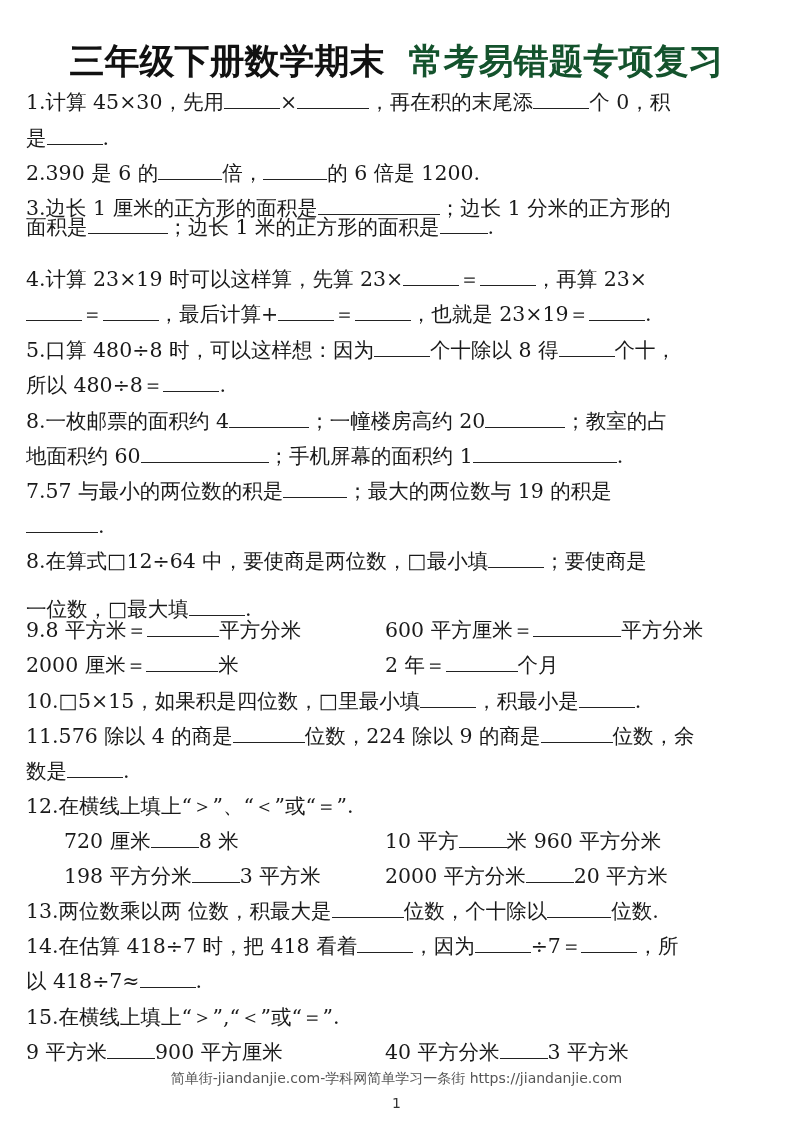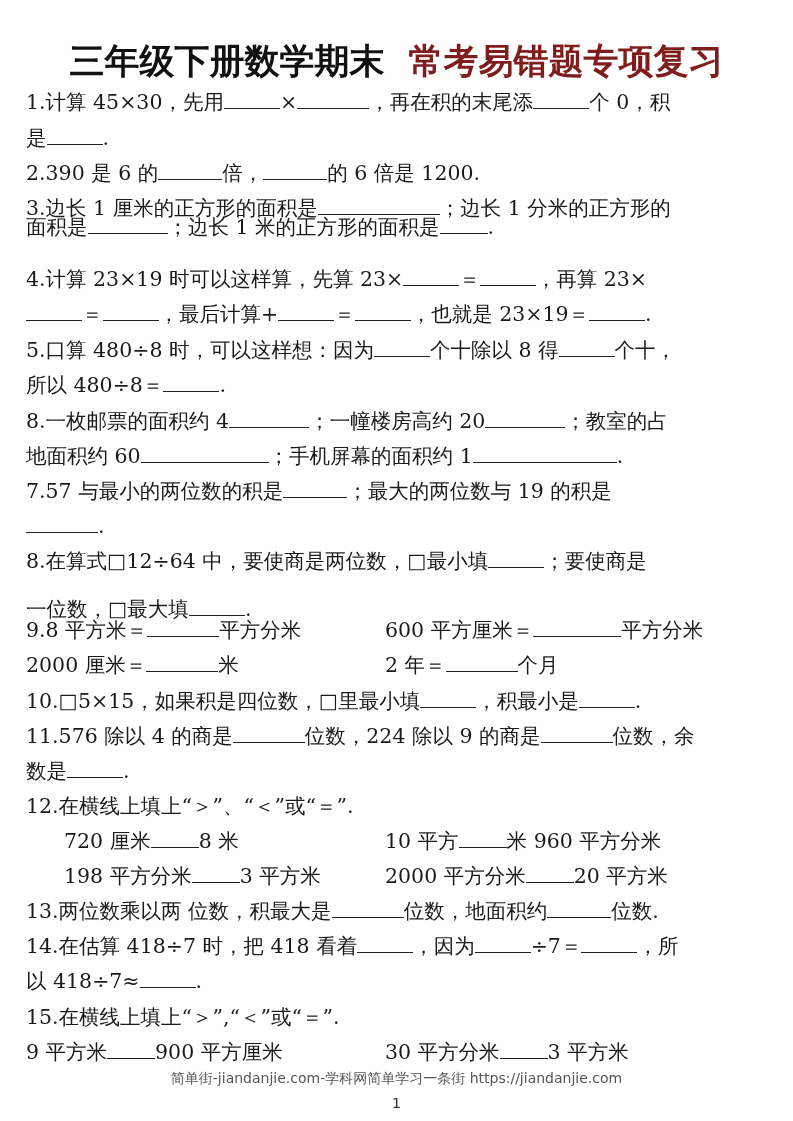--- a/index.html
+++ b/index.html
@@ -2,21 +2,21 @@
 <html><head>
 <meta charset="utf-8">
 <style>
   html, body { margin: 0; padding: 0; background: #ffffff; }
   body { width: 793px; height: 1121px; position: relative; overflow: hidden;
          font-family: "DejaVu Serif", "Liberation Serif", serif; color: #1a1a1a; }
   .title { position: absolute; top: 38px; left: 0; width: 793px; text-align: center;
            font-family: "DejaVu Sans", "Liberation Sans", sans-serif; font-weight: bold;
            font-size: 35px; letter-spacing: 0px; line-height: 46px; white-space: nowrap; }
   .title .black { color: #111111; }
-  .title .red { color: #7f1d1d; margin-left: 24px; }
+  .title .red { color: #14532d; margin-left: 24px; }
   .line { position: absolute; left: 26px; font-size: 20.5px; line-height: 30px; white-space: nowrap;
           transform-origin: left center; }
   .blank { display: inline-block; border-bottom: 1.5px solid #222; height: 20px; vertical-align: baseline; }
   .footer { position: absolute; top: 1070px; left: 0; width: 793px; text-align: center;
             font-family: "DejaVu Sans", "Liberation Sans", sans-serif; font-size: 14px; color: #555; }
   .pageno { position: absolute; top: 1095px; left: 0; width: 793px; text-align: center;
             font-family: "DejaVu Sans", "Liberation Sans", sans-serif; font-size: 14px; color: #333; }
 </style>
 </head>
 <body>
@@ -112,34 +112,34 @@
   <span>10 平方</span><span class="blank" style="width:48px"></span><span>米 960 平方分米</span>
 </div>
 <div class="line" style="top:861px; left:64px">
   <span>198 平方分米</span><span class="blank" style="width:48px"></span><span>3 平方米</span>
 </div>
 <div class="line" style="top:861px; left:385px">
   <span>2000 平方分米</span><span class="blank" style="width:48px"></span><span>20 平方米</span>
 </div>
 
 <div class="line" style="top:896px">
-  <span>13.两位数乘以两 位数，积最大是</span><span class="blank" style="width:72px"></span><span>位数，地面积约</span><span class="blank" style="width:64px"></span><span>位数.</span>
+  <span>13.两位数乘以两 位数，积最大是</span><span class="blank" style="width:72px"></span><span>位数，个十除以</span><span class="blank" style="width:64px"></span><span>位数.</span>
 </div>
 
 <div class="line" style="top:931px">
   <span>14.在估算 418÷7 时，把 418 看着</span><span class="blank" style="width:56px"></span><span>，因为</span><span class="blank" style="width:56px"></span><span>÷7＝</span><span class="blank" style="width:56px"></span><span>，所</span>
 </div>
 <div class="line" style="top:966px">
   <span>以 418÷7≈</span><span class="blank" style="width:56px"></span><span>.</span>
 </div>
 
 <div class="line" style="top:1002px">
   <span>15.在横线上填上“＞”,“＜”或“＝”.</span>
 </div>
 <div class="line" style="top:1037px">
   <span>9 平方米</span><span class="blank" style="width:48px"></span><span>900 平方厘米</span>
 </div>
 <div class="line" style="top:1037px; left:385px">
-  <span>30 平方分米</span><span class="blank" style="width:48px"></span><span>3 平方米</span>
+  <span>40 平方分米</span><span class="blank" style="width:48px"></span><span>3 平方米</span>
 </div>
 
 <div class="footer">简单街-jiandanjie.com-学科网简单学习一条街 https://jiandanjie.com</div>
 <div class="pageno">1</div>
 
 </body></html>

